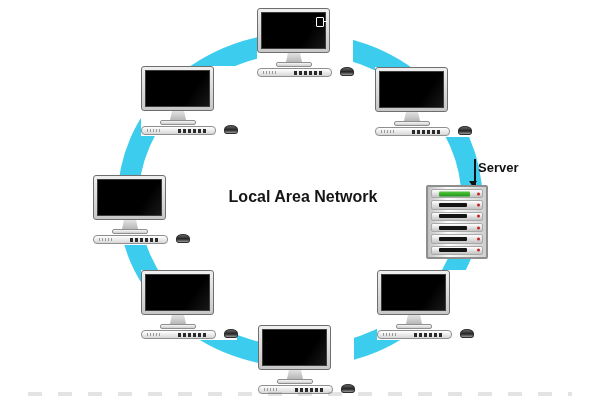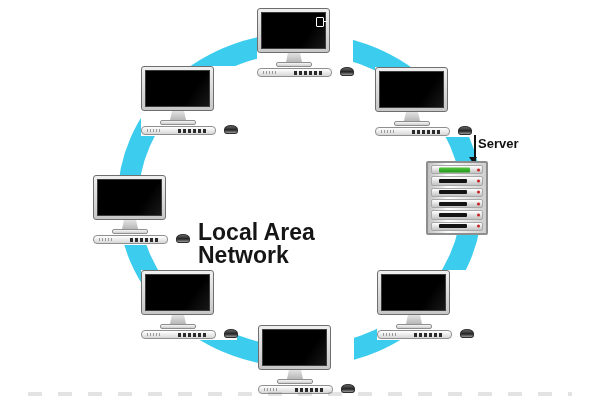--- a/index.html
+++ b/index.html
@@ -5,22 +5,22 @@
   html,body { margin:0; padding:0; background:#fff; }
   #stage {
     position:relative; width:600px; height:400px; background:#ffffff;
     overflow:hidden; font-family:"Liberation Sans", sans-serif;
   }
   #ring-svg { position:absolute; left:0; top:0; }
 
   
   .diagram-title {
     position:absolute; left:198px; top:185px; width:210px;
-    color:#151515; font-weight:bold;
-    font-size:23px; line-height:23px; letter-spacing:0px;margin-top:36px;
+    text-align:center; color:#151515; font-weight:bold;
+    font-size:16px; line-height:23px; letter-spacing:0px;
   }
 
   
   .workstation { position:absolute; width:96px; height:70px; background:#fff; }
   .monitor {
     position:absolute; left:0; top:0; width:73px; height:45px;
     border:1px solid #6e6e6e; border-radius:3px;
     background:linear-gradient(#efefef,#c7c7c7);
     box-sizing:border-box; padding:3px;
   }
@@ -51,21 +51,21 @@
   .keys-right { position:absolute; right:9px; top:2px; width:28px; height:4px;
     background:repeating-linear-gradient(90deg,#2b2b2b 0 3px,transparent 3px 5px); }
   .mouse {
     position:absolute; left:83px; top:59px; width:14px; height:9px;
     background:linear-gradient(#666 0%,#232323 55%,#999 100%);
     border:1px solid #2e2e2e; border-radius:55% 55% 35% 35%;
     box-sizing:border-box;
   }
 
   
-  .server-node { position:absolute; width:120px; height:110px; }
+  .server-node { position:absolute; width:120px; height:110px;margin-top:24px; }
   .server-chassis {
     position:absolute; left:0; top:28px; width:62px; height:74px;
     border:2px solid #8e8e8e; border-radius:2px; box-sizing:border-box;
     background:linear-gradient(90deg,#c0c0c0,#ffffff 35%,#cfcfcf);
     padding:2px 3px; display:flex; flex-direction:column; gap:2px;
   }
   .bay { flex:1; position:relative; border:1px solid #a8a8a8; border-radius:2px;
     background:linear-gradient(#ffffff,#c3c3c3); }
   .bay-bar { position:absolute; left:14%; top:50%; transform:translateY(-50%);
     width:55%; height:4px; background:#141414; border-radius:1px; }

